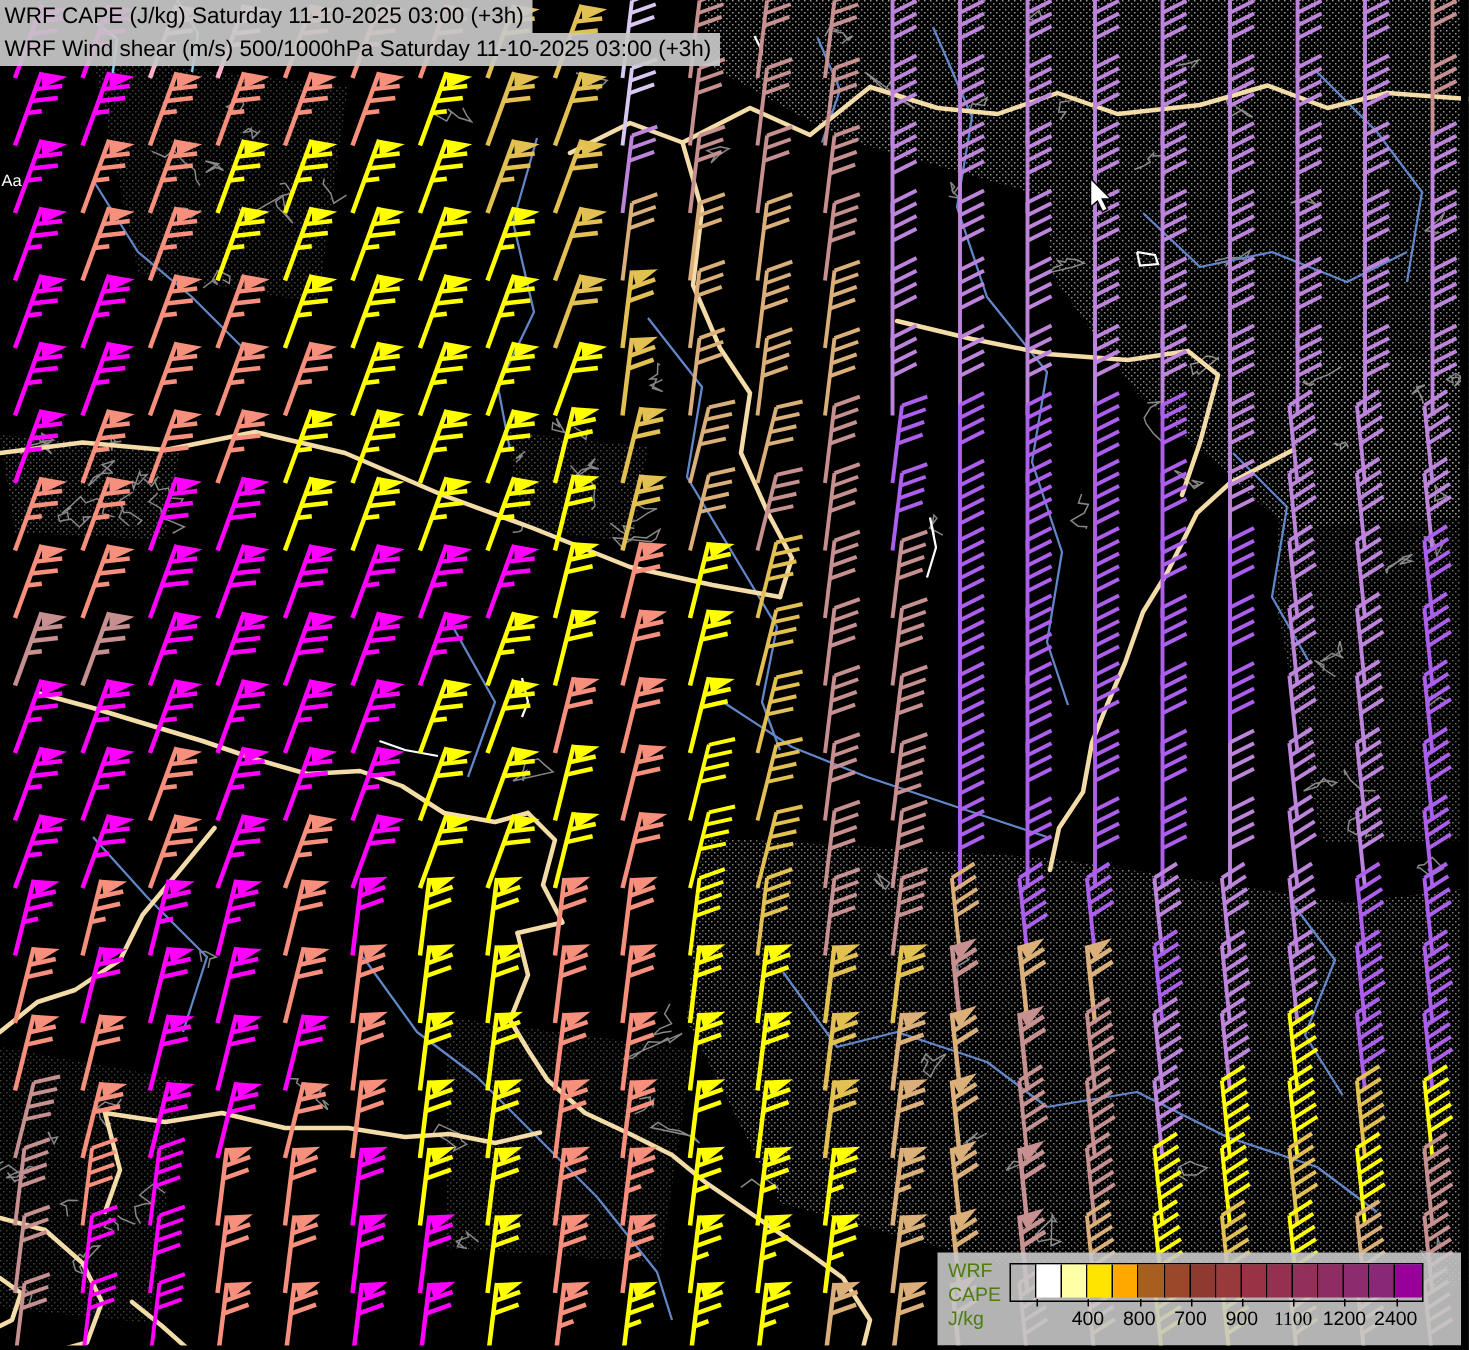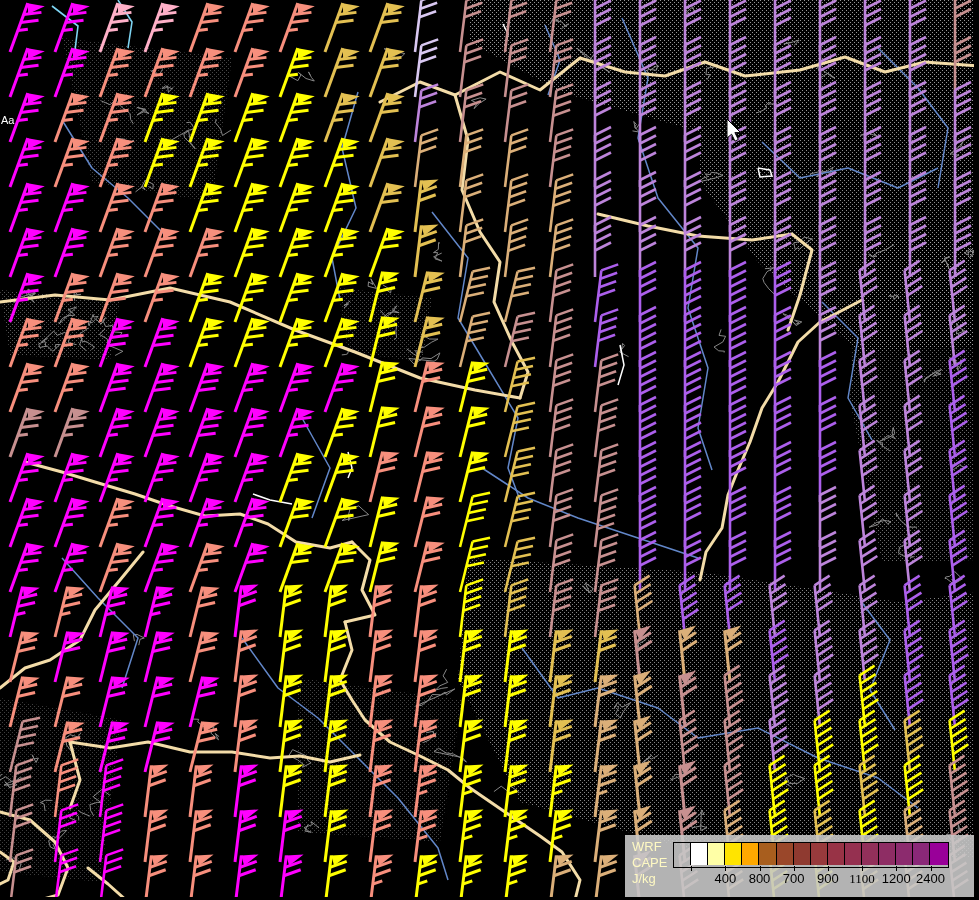--- a/index.html
+++ b/index.html
@@ -13,21 +13,21 @@
     background:rgba(199,199,199,0.93);color:#000;
     font-size:15px;line-height:20px;padding:1px 6px 1px 3px;
     white-space:nowrap;
   }
   #title1{top:0;}
   #title2{top:22px;}
   #legend{
     position:absolute;left:625px;top:835px;width:349px;height:62px;
     background:rgba(198,198,198,0.90);
   }
-  #legend-labels{position:absolute;left:7px;top:4px;color:#fef9c3;font-size:13px;line-height:16px;}
+  #legend-labels{position:absolute;left:7px;top:4px;color:#4d7c0f;font-size:13px;line-height:16px;}
   #legend-bar{position:absolute;left:48px;top:7px;height:24px;display:flex;border:1px solid #000;}
   .cell{width:17.1px;height:22px;border-right:1px solid #000;box-sizing:border-box;}
   .cell:last-child{border-right:none;}
   .tickmark{position:absolute;width:1px;height:5px;background:#000;top:31px;}
   .ticklabel{position:absolute;top:36px;color:#000;font-size:13px;transform:translateX(-50%);}
   #cursor{position:absolute;pointer-events:none;}
   .frame{position:absolute;background:#000;}
   #frame-right{right:0;top:0;width:5px;height:900px;}
   #frame-bottom{left:0;bottom:0;width:979px;height:3px;}
 </style>
@@ -3190,20 +3190,26 @@
       <g transform="translate(955,907) rotate(-6)">
         <line x1="0" y1="0" x2="0" y2="-52" stroke="#c79090" stroke-width="2.6"></line>
         <line x1="0" y1="-52" x2="16" y2="-60" stroke="#c79090" stroke-width="2.6"></line>
         <line x1="0" y1="-43.5" x2="16" y2="-51.5" stroke="#c79090" stroke-width="2.6"></line>
         <line x1="0" y1="-35" x2="16" y2="-43" stroke="#c79090" stroke-width="2.6"></line>
         <line x1="0" y1="-26.5" x2="16" y2="-34.5" stroke="#c79090" stroke-width="2.6"></line>
         <line x1="0" y1="-18" x2="16" y2="-26" stroke="#c79090" stroke-width="2.6"></line>
       </g>
     </svg>
 
+  <div class="titlebox" id="title1">
+    <span>WRF CAPE (J/kg) Saturday 11-10-2025 03:00 (+3h)</span>
+  </div>
+  <div class="titlebox" id="title2">
+    <span>WRF Wind shear (m/s) 500/1000hPa Saturday 11-10-2025 03:00 (+3h)</span>
+  </div>
 
   <div id="legend">
     <div id="legend-labels">
       <div>WRF</div>
       <div>CAPE</div>
       <div>J/kg</div>
     </div>
     <div id="legend-bar">
         <div class="cell" style="background: transparent;"></div>
         <div class="cell" style="background: rgb(255, 255, 255);"></div>

